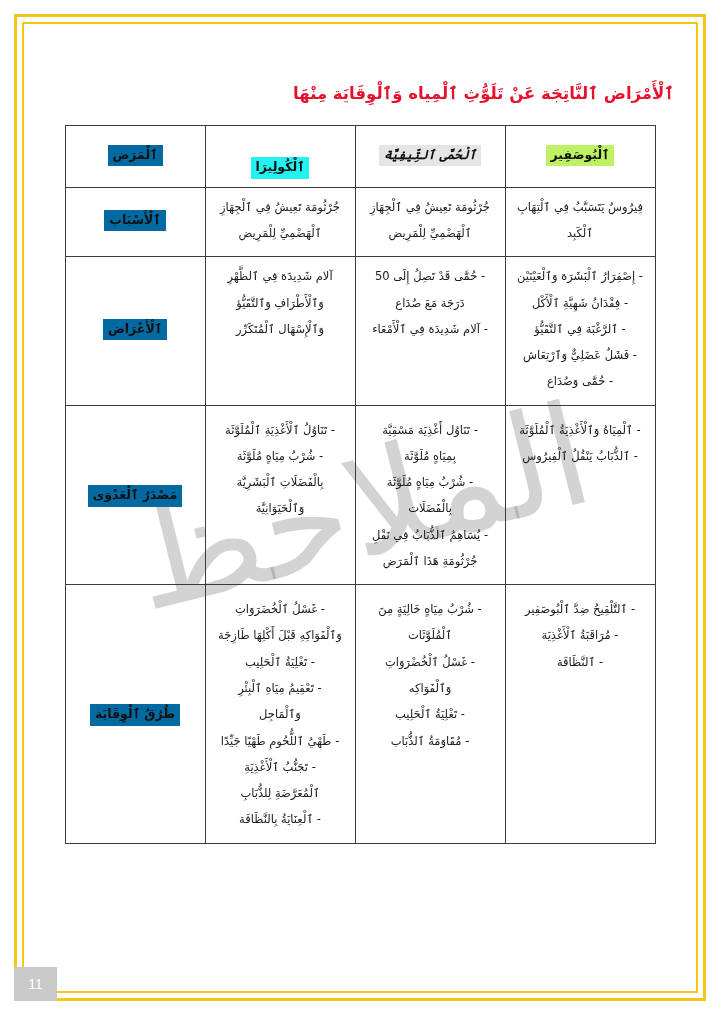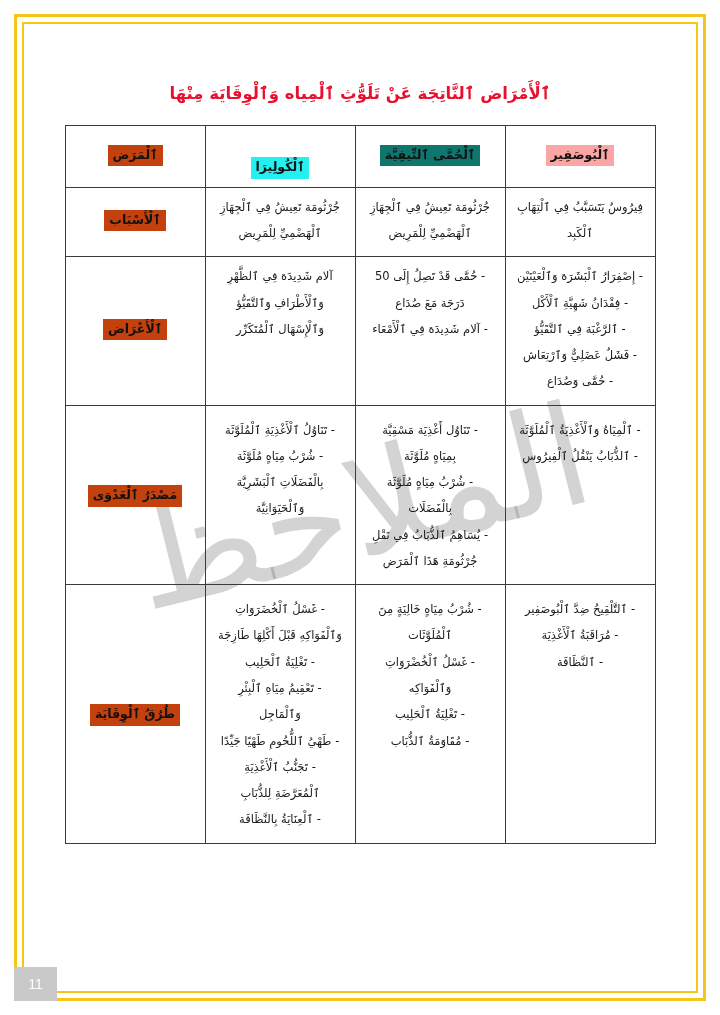--- a/index.html
+++ b/index.html
@@ -60,21 +60,20 @@
   .content {
     position: absolute;
     left: 46px;
     top: 46px;
     right: 46px;
     bottom: 46px;
     z-index: 10;
   }
 
   .doc-title {
-    text-align: center;
     color: #e8112d;
     font-size: 16.5px;
     font-weight: bold;
     margin-top: 38px;
     margin-bottom: 22px;
     letter-spacing: 0px;
     direction: rtl;
   }
 
   table.main-table {
@@ -107,24 +106,24 @@
   }
 
   .hl {
     display: inline-block;
     padding: 1px 5px 2px 5px;
     font-weight: bold;
     font-size: 12.5px;
     line-height: 1.5;
     color: #111;
   }
-  .hl-yellow { background: #c2410c; }
+  .hl-yellow { background: #0369a1; }
   .hl-cyan   { background: #25f0f0; margin-top: 25px; }
-  .hl-green  { background: #0f766e; }
-  .hl-pink   { background: #fca5a5; text-align: center; }
+  .hl-green  { background: #e5e5e5; font-style: italic; }
+  .hl-pink   { background: #bef264; text-align: center; }
 
   .row-label {
     vertical-align: middle !important;
     text-align: center;
     margin-left: 24px;
   }
 
   .cell-lines p {
     margin: 0 0 5px 0;
     padding: 0;

